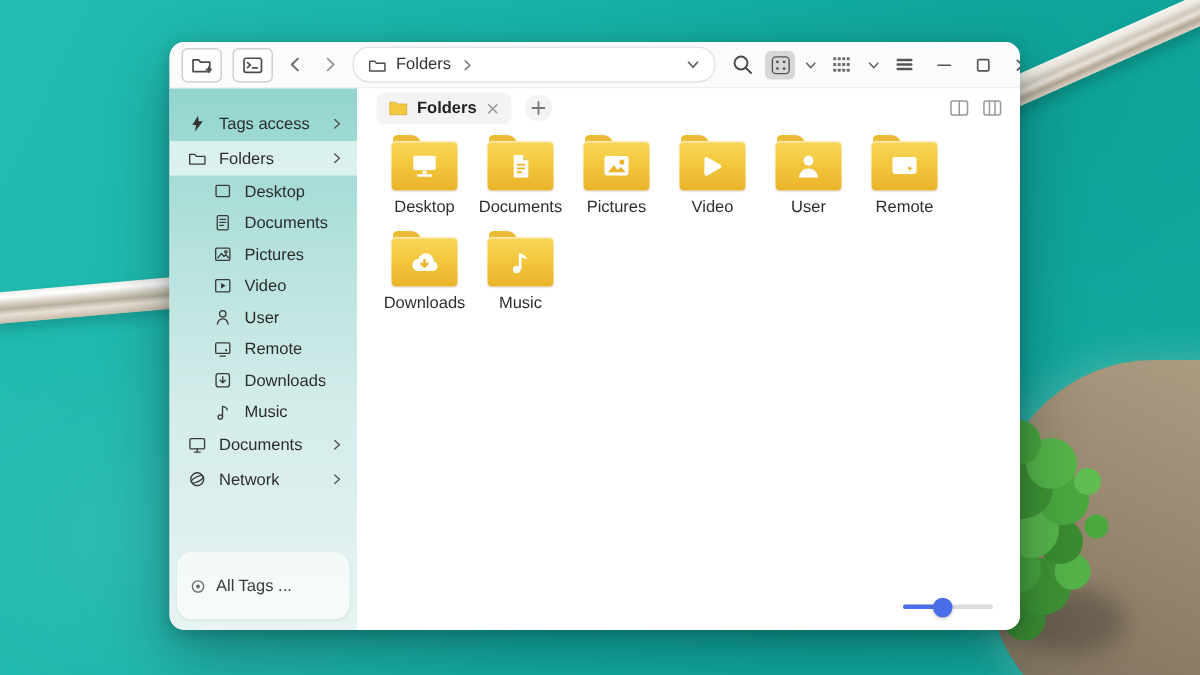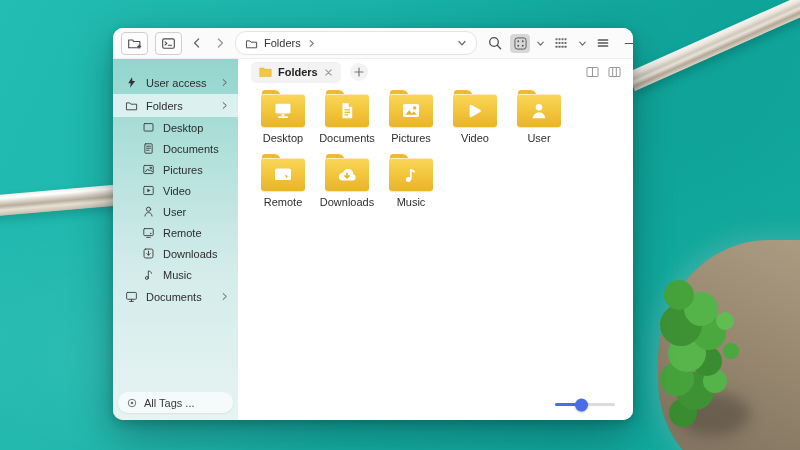--- a/index.html
+++ b/index.html
@@ -43,21 +43,21 @@
       52px 56px 0 -7px #4aa83f,
       8px 58px 0 4px #57b54b,
       28px 66px 0 0 #3a8c31,
       -2px 84px 0 2px #46a33c,
       36px 86px 0 -3px #54b449,
       16px 96px 0 4px #3e9234,
       4px 118px 0 -1px #3a8c31;
   }
 
   
-  .window{position:absolute;left:113px;top:28px;width:520px;height:392px;
+  .window{position:absolute;left:113px;top:28px;width:567px;height:392px;
     border-radius:10px;background:#fff;overflow:hidden;display:flex;flex-direction:column;
     box-shadow:0 16px 42px rgba(0,25,25,.35), 0 3px 10px rgba(0,25,25,.2);
   }
 
   
   .titlebar{height:30px;flex:none;background:#fbfbfb;display:flex;align-items:center;
     padding:0 8px;gap:7px;border-bottom:1px solid #f0f0f0;}
   .tbtn{width:25px;height:21px;border:1px solid #cfcfcf;border-radius:4px;background:#fdfdfd;
     display:flex;align-items:center;justify-content:center;flex:none;}
   .navbtn{width:16px;height:20px;display:flex;align-items:center;justify-content:center;flex:none;}
@@ -77,21 +77,21 @@
   .sidebar{width:125px;flex:none;position:relative;font-size:11px;color:#2c2c2c;
     background:linear-gradient(180deg,#92d5ce 0%,#b4e1dc 28%,#d3ecea 58%,#e7f4f2 100%);
     padding-top:12px;box-sizing:border-box;}
   .srow{height:23px;display:flex;align-items:center;padding:0 9px 0 12px;gap:8px;cursor:default;}
   .srow.sub{height:21px;padding-left:29px;}
   .srow.active{background:rgba(255,255,255,.62);}
   .srow .lbl{white-space:nowrap;overflow:hidden;}
   .srow .chev{margin-left:auto;}
   .alltags{position:absolute;left:5px;right:5px;bottom:7px;height:21px;
     background:rgba(255,255,255,.62);border-radius:10px;display:flex;align-items:center;
-    padding:0 8px;gap:6px;box-shadow:0 1px 2px rgba(0,0,0,.07);font-size:11px;color:#3a3a3a;}
+    padding:12px 8px;gap:6px;box-shadow:0 1px 2px rgba(0,0,0,.07);font-size:11px;color:#3a3a3a;}
 
   
   .content{flex:1;background:#fff;display:flex;flex-direction:column;position:relative;min-width:0;}
   .tabbar{height:26px;flex:none;display:flex;align-items:center;padding:0 12px 0 13px;gap:9px;}
   .tab{height:21px;background:#f3f3f3;border-radius:5px;display:flex;align-items:center;
     padding:0 8px;gap:6px;font-size:11px;font-weight:bold;color:#222;}
   .tab-close{display:flex;align-items:center;}
   .newtab{width:18px;height:18px;border-radius:9px;background:#f3f3f3;display:flex;
     align-items:center;justify-content:center;}
   .panel-toggles{margin-left:auto;display:flex;gap:9px;align-items:center;}
@@ -238,21 +238,21 @@
   </div>
 
   <div class="main">
 
     <div class="sidebar">
 
       <div class="srow">
         <svg class="si" width="13" height="13" viewBox="0 0 16 16">
           <path d="M8.6 1.5L4 9h3.1l-1 5.5L12.6 6H9.2z" fill="#333" stroke="none"></path>
         </svg>
-        <span class="lbl">User access</span>
+        <span class="lbl">Tags access</span>
         <svg class="chev" width="9" height="9" viewBox="0 0 10 10">
           <path d="M3.5 1.8L7 5 3.5 8.2" stroke="#555" stroke-width="1.1" fill="none" stroke-linecap="round" stroke-linejoin="round"></path>
         </svg>
       </div>
 
       <div class="srow active">
         <svg class="si" width="13" height="13" viewBox="0 0 16 16">
           <path d="M1.8 12.8v-8h4.2l1.3 1.6h7v6.4z"></path>
         </svg>
         <span class="lbl">Folders</span>
@@ -330,20 +330,30 @@
         <svg class="si" width="13" height="13" viewBox="0 0 16 16">
           <rect x="2" y="3" width="12" height="8.4" rx="1"></rect>
           <path d="M8 11.4V14M5.6 14h4.8"></path>
         </svg>
         <span class="lbl">Documents</span>
         <svg class="chev" width="9" height="9" viewBox="0 0 10 10">
           <path d="M3.5 1.8L7 5 3.5 8.2" stroke="#555" stroke-width="1.1" fill="none" stroke-linecap="round" stroke-linejoin="round"></path>
         </svg>
       </div>
 
+      <div class="srow">
+        <svg class="si" width="13" height="13" viewBox="0 0 16 16">
+          <circle cx="8" cy="8" r="5.3"></circle>
+          <ellipse cx="8" cy="8" rx="5.3" ry="2" transform="rotate(-28 8 8)"></ellipse>
+        </svg>
+        <span class="lbl">Network</span>
+        <svg class="chev" width="9" height="9" viewBox="0 0 10 10">
+          <path d="M3.5 1.8L7 5 3.5 8.2" stroke="#555" stroke-width="1.1" fill="none" stroke-linecap="round" stroke-linejoin="round"></path>
+        </svg>
+      </div>
 
       <div class="alltags">
         <svg width="12" height="12" viewBox="0 0 16 16">
           <circle cx="8" cy="8" r="5" stroke="#6a6a6a" stroke-width="1.2" fill="none"></circle>
           <circle cx="8" cy="8" r="1.7" fill="#6a6a6a"></circle>
         </svg>
         <span>All Tags ...</span>
       </div>
     </div>
 

